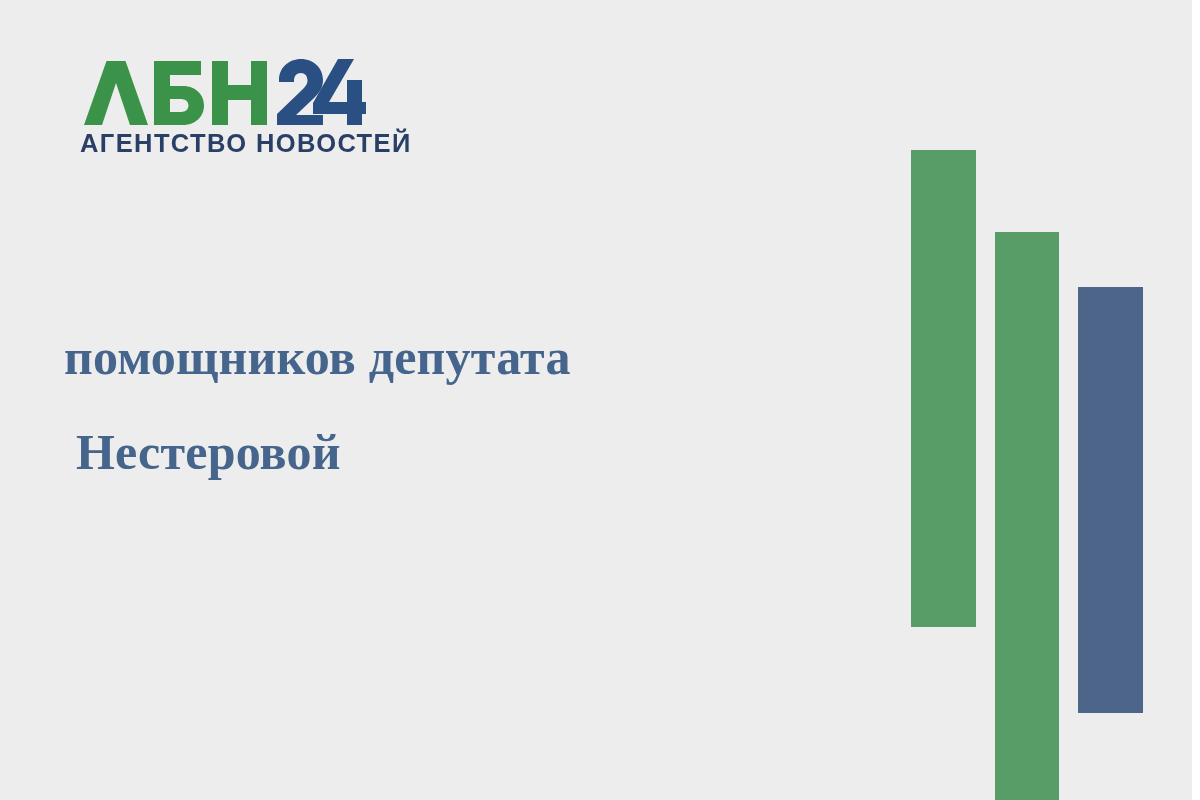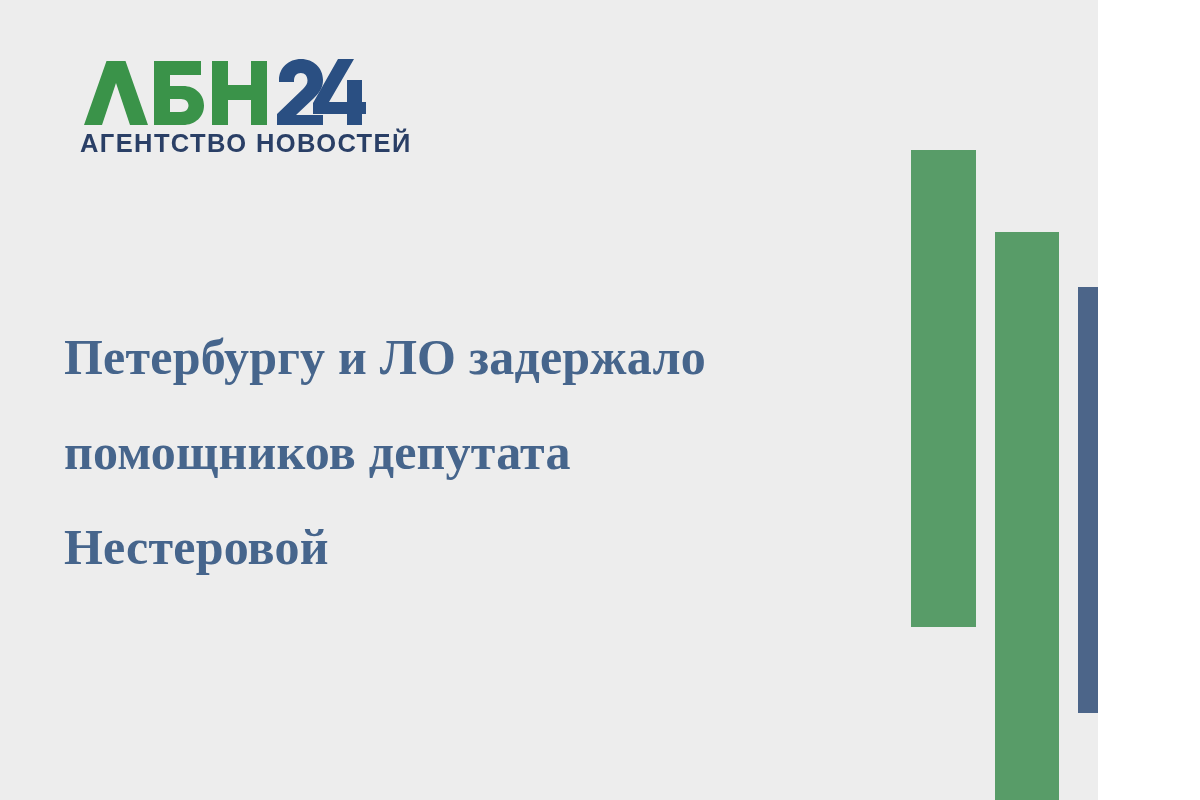--- a/index.html
+++ b/index.html
@@ -7,21 +7,21 @@
     padding: 0;
   }
   body {
     width: 1200px;
     height: 800px;
     overflow: hidden;
     font-family: "Liberation Sans", sans-serif;
   }
   #card {
     position: relative;
-    width: 1098px;
+    width: 1192px;
     height: 800px;
     background: #ededed;
     overflow: hidden;
   }
 
   
   #bars {
     position: absolute;
     inset: 0;
     pointer-events: none;
@@ -94,18 +94,17 @@
       <path d="M132 4 L148 4 L148 28 L171 28 L171 4 L187 4 L187 68 L171 68 L171 43 L148 43 L148 68 L132 68 Z" fill="#3a9349"></path>
 
       <path d="M199 23 C199 11 208.5 2 221 2 C233.5 2 243 11 243 23 C243 30 240 35 234 41 L216 58 L243 58 L243 68 L197 68 L197 57 L223 32 C226 29 227.5 26.5 227.5 23.5 C227.5 19 225 16 220.8 16 C216.6 16 214 19 214 23.5 L214 25 L199 25 Z" fill="#2a4f82"></path>
 
       <path d="M274 2 L258 2 L233 46 L233 57 L267 57 L267 68 L282 68 L282 57 L286 57 L286 45 L282 45 L282 23 L267 23 L267 45 L249 45 Z" fill="#2a4f82"></path>
     </svg>
     <span id="logo-tagline" style="color: rgb(42, 63, 102);">АГЕНТСТВО НОВОСТЕЙ</span>
   </div>
 
   <h1 id="headline" style="color: rgb(70, 101, 140);">
-    <span style="display: block;">Петербургу и ЛО задержало</span>
     <span style="display: block;">помощников депутата</span>
-    <span style="display: block;">Нестеровой</span>
+    <span style="display: block; margin-left: 12px;">Нестеровой</span>
   </h1>
 
 </div>
 
 </body></html>

